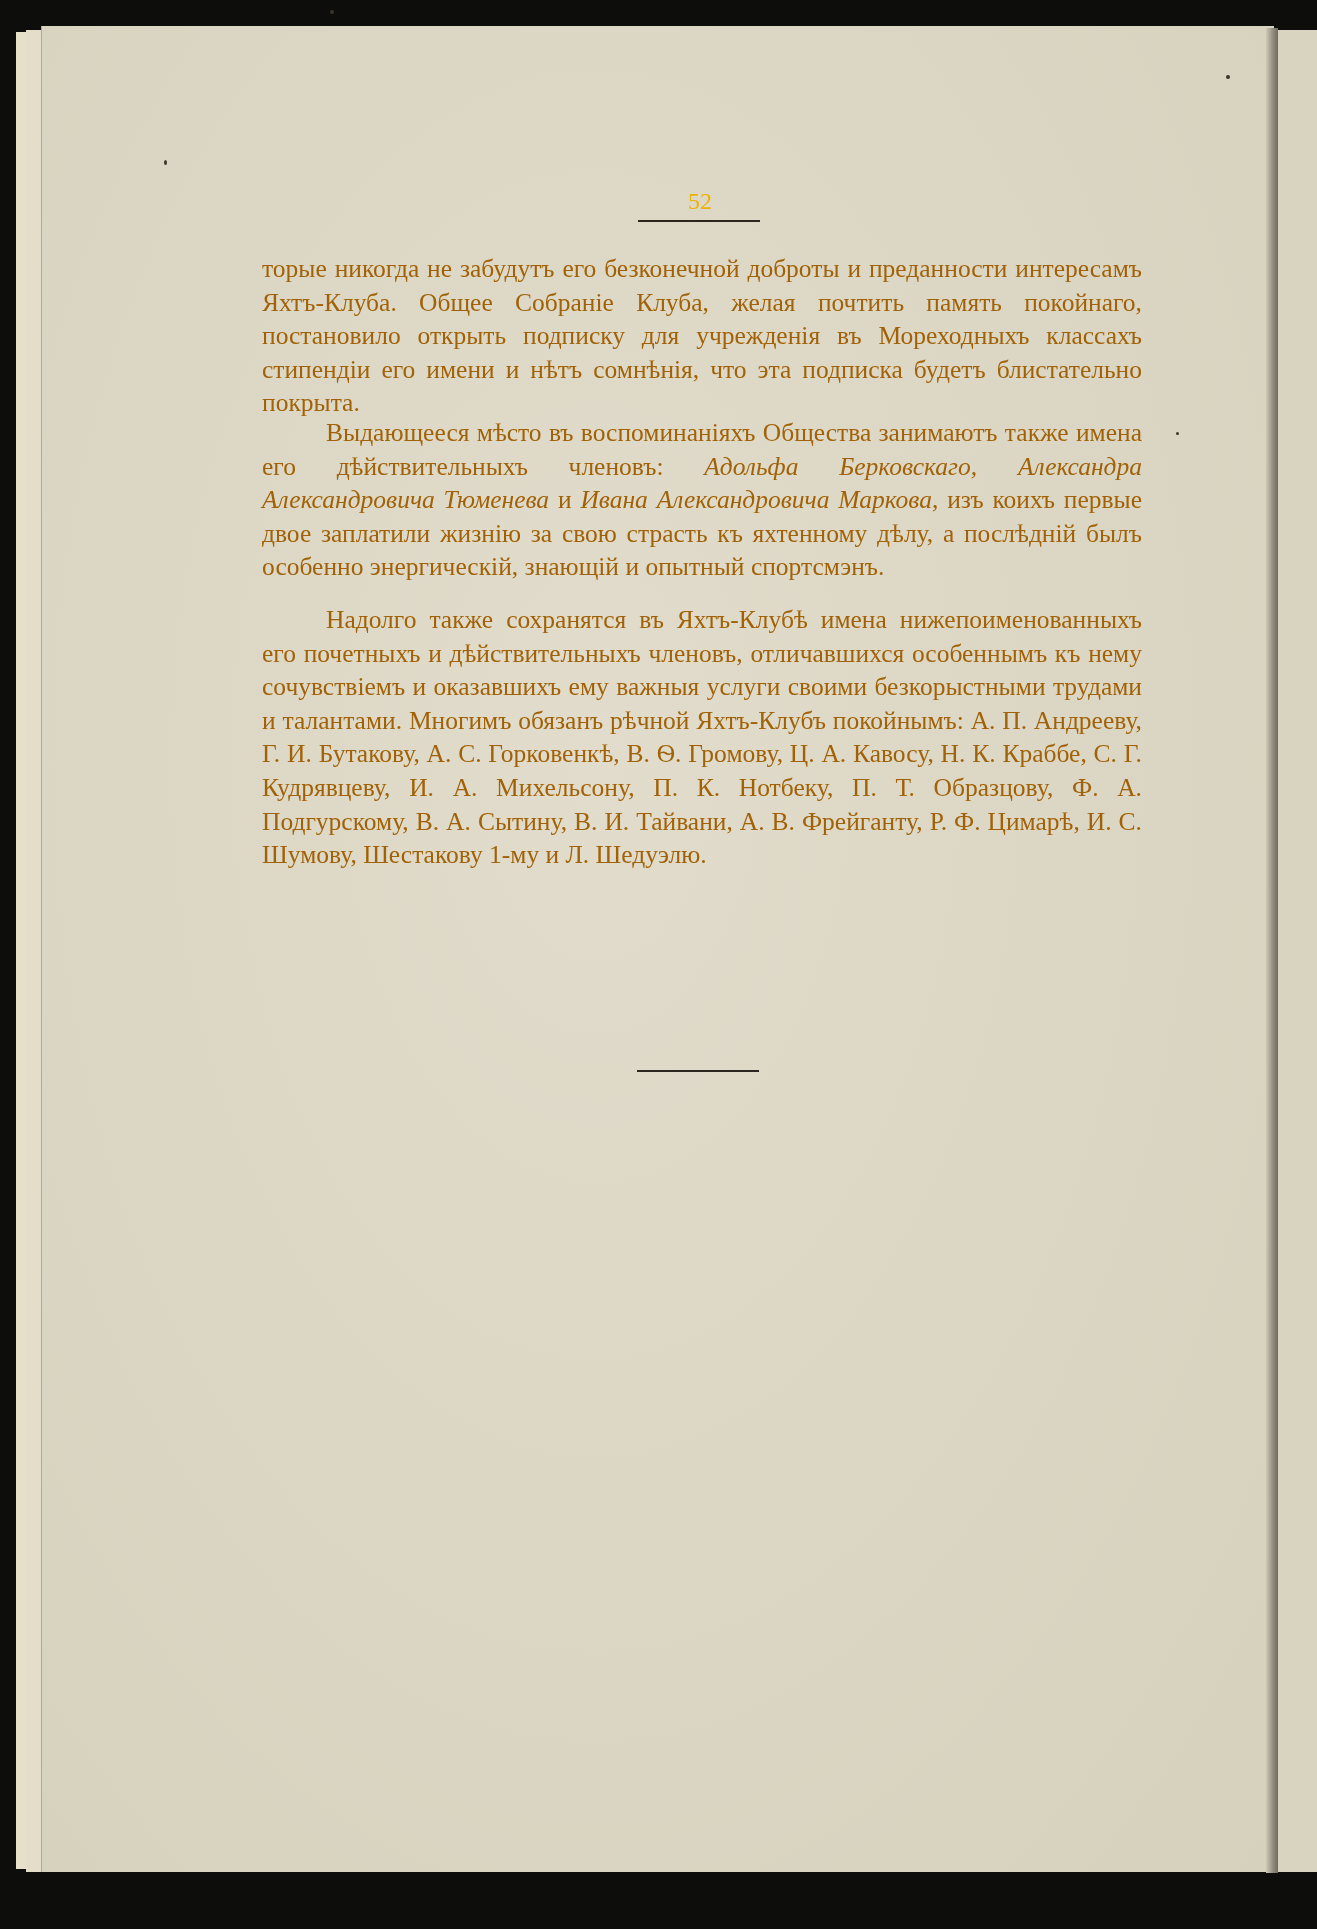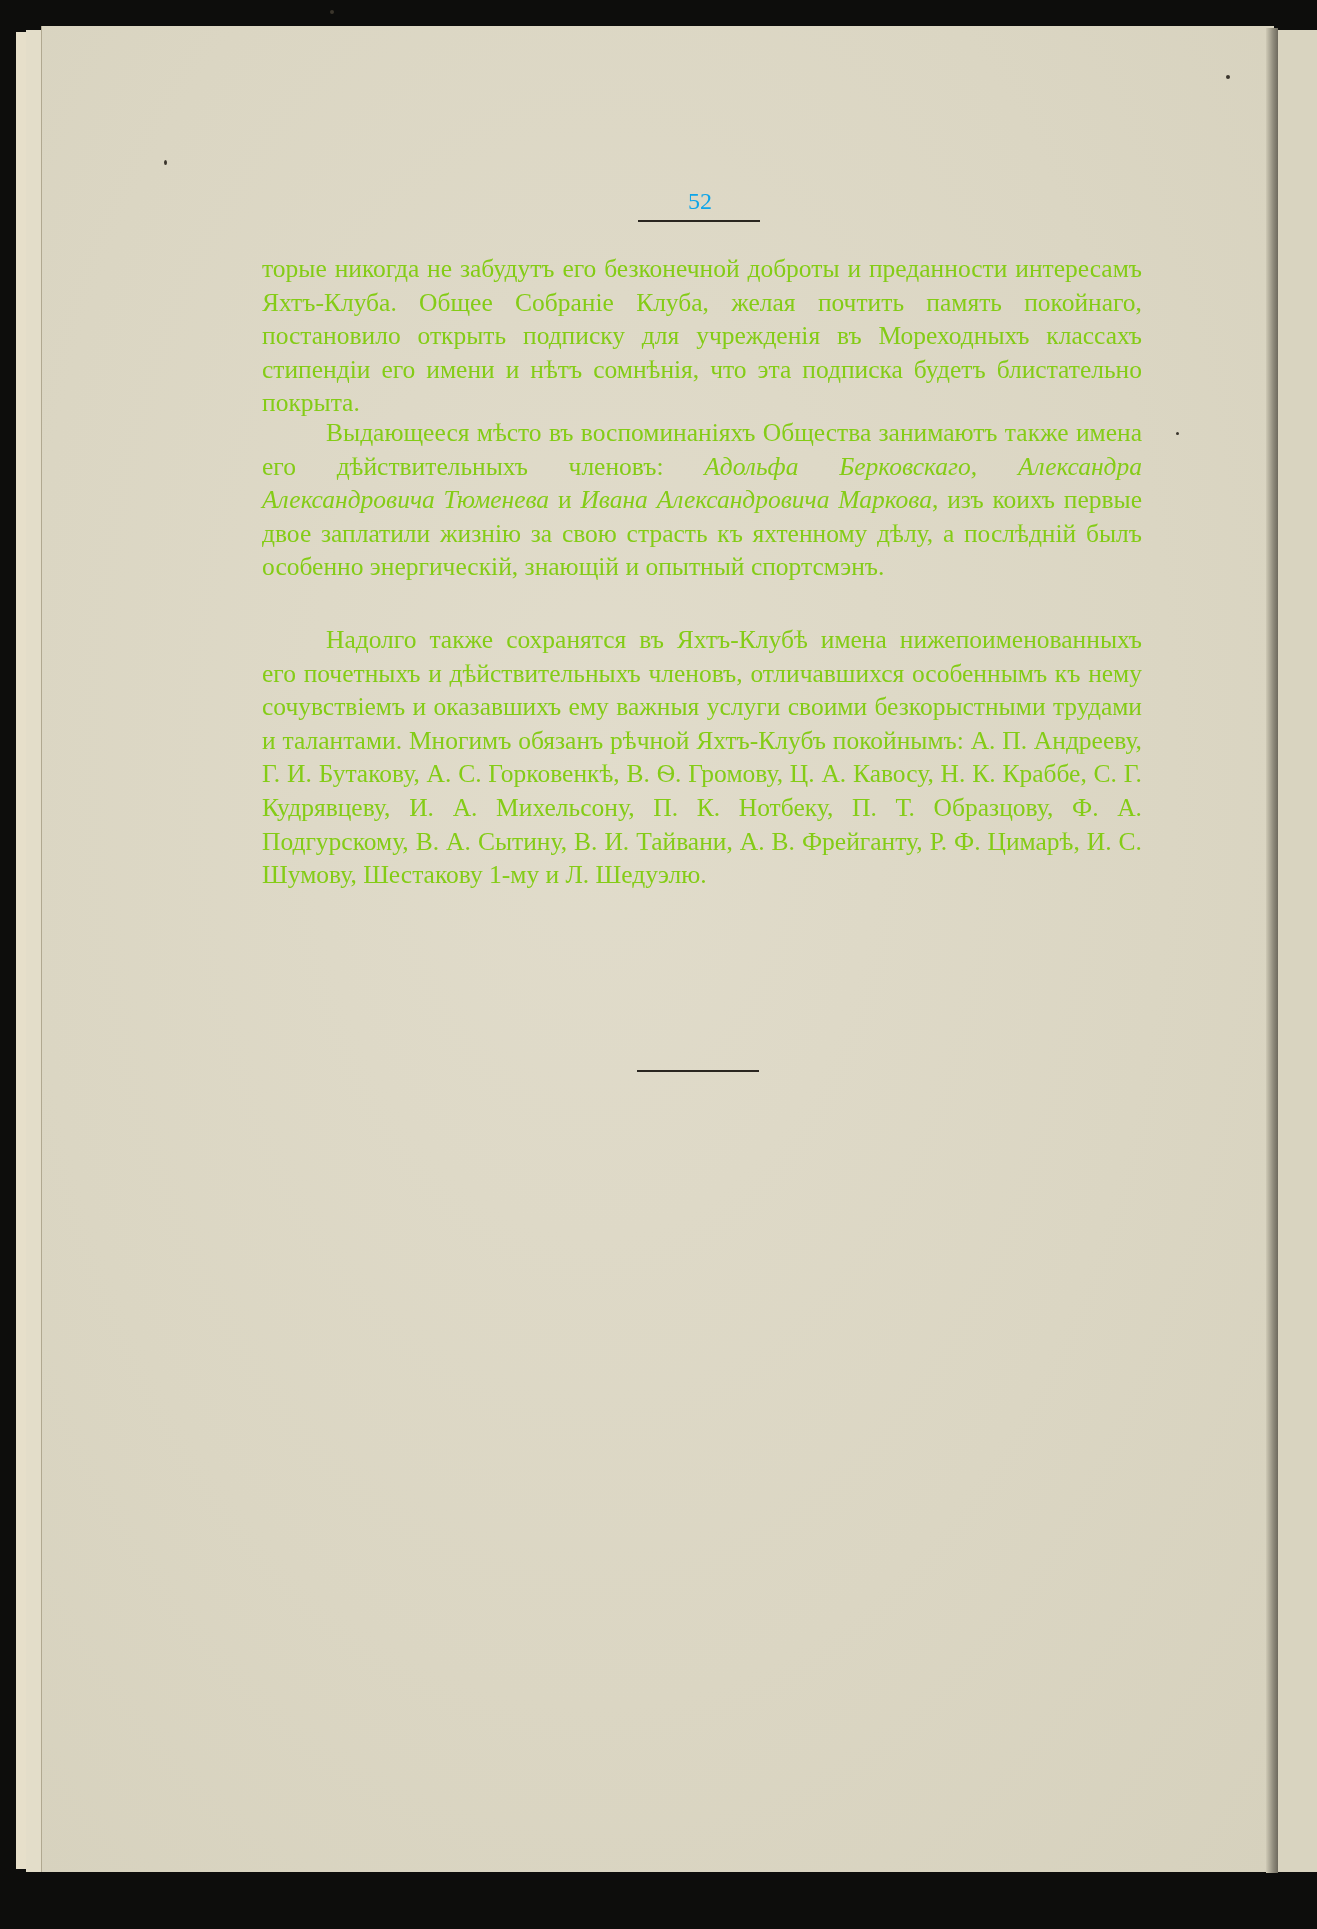--- a/index.html
+++ b/index.html
@@ -23,33 +23,33 @@
   .gutter {
     position: absolute; left: 1266px; top: 28px; width: 12px; height: 1845px;
     background: linear-gradient(to right, #cfcab6, #8f8b7c 60%, #6e6a5e);
   }
   .next-page {
     position: absolute; left: 1278px; top: 30px; width: 39px; height: 1842px;
     background: #d9d4c0;
   }
   .page-number {
     position: absolute; left: 640px; top: 188px; width: 120px; text-align: center;
-    color: #0ea5e9; font-size: 24px;
+    color: #eab308; font-size: 24px;
   }
   .top-rule { position: absolute; left: 638px; top: 220px; width: 122px; height: 2px; background: #2a2620; }
   .bottom-rule { position: absolute; left: 637px; top: 1070px; width: 122px; height: 2px; background: #2a2620; }
   .para {
     position: absolute; left: 262px; width: 880px;
     text-align: justify; text-align-last: left;
-    color: #84cc16; font-size: 25.5px; line-height: 33.6px;
+    color: #a16207; font-size: 25.5px; line-height: 33.6px;
     margin: 0;
   }
   .p1 { top: 252px; }
   .p2 { top: 416px; text-indent: 64px; }
-  .p3 { top: 623px; text-indent: 64px; font-family: Liberation Serif, serif; }
+  .p3 { top: 603px; text-indent: 64px; font-family: Liberation Serif, serif; }
   .it { font-style: italic; }
   .speck { position: absolute; background: #3a352c; border-radius: 50%; }
 </style>
 </head>
 <body>
 
 <div class="edge edge1"></div>
 <div class="edge edge2"></div>
 <div class="page"></div>
 <div class="gutter"></div>

